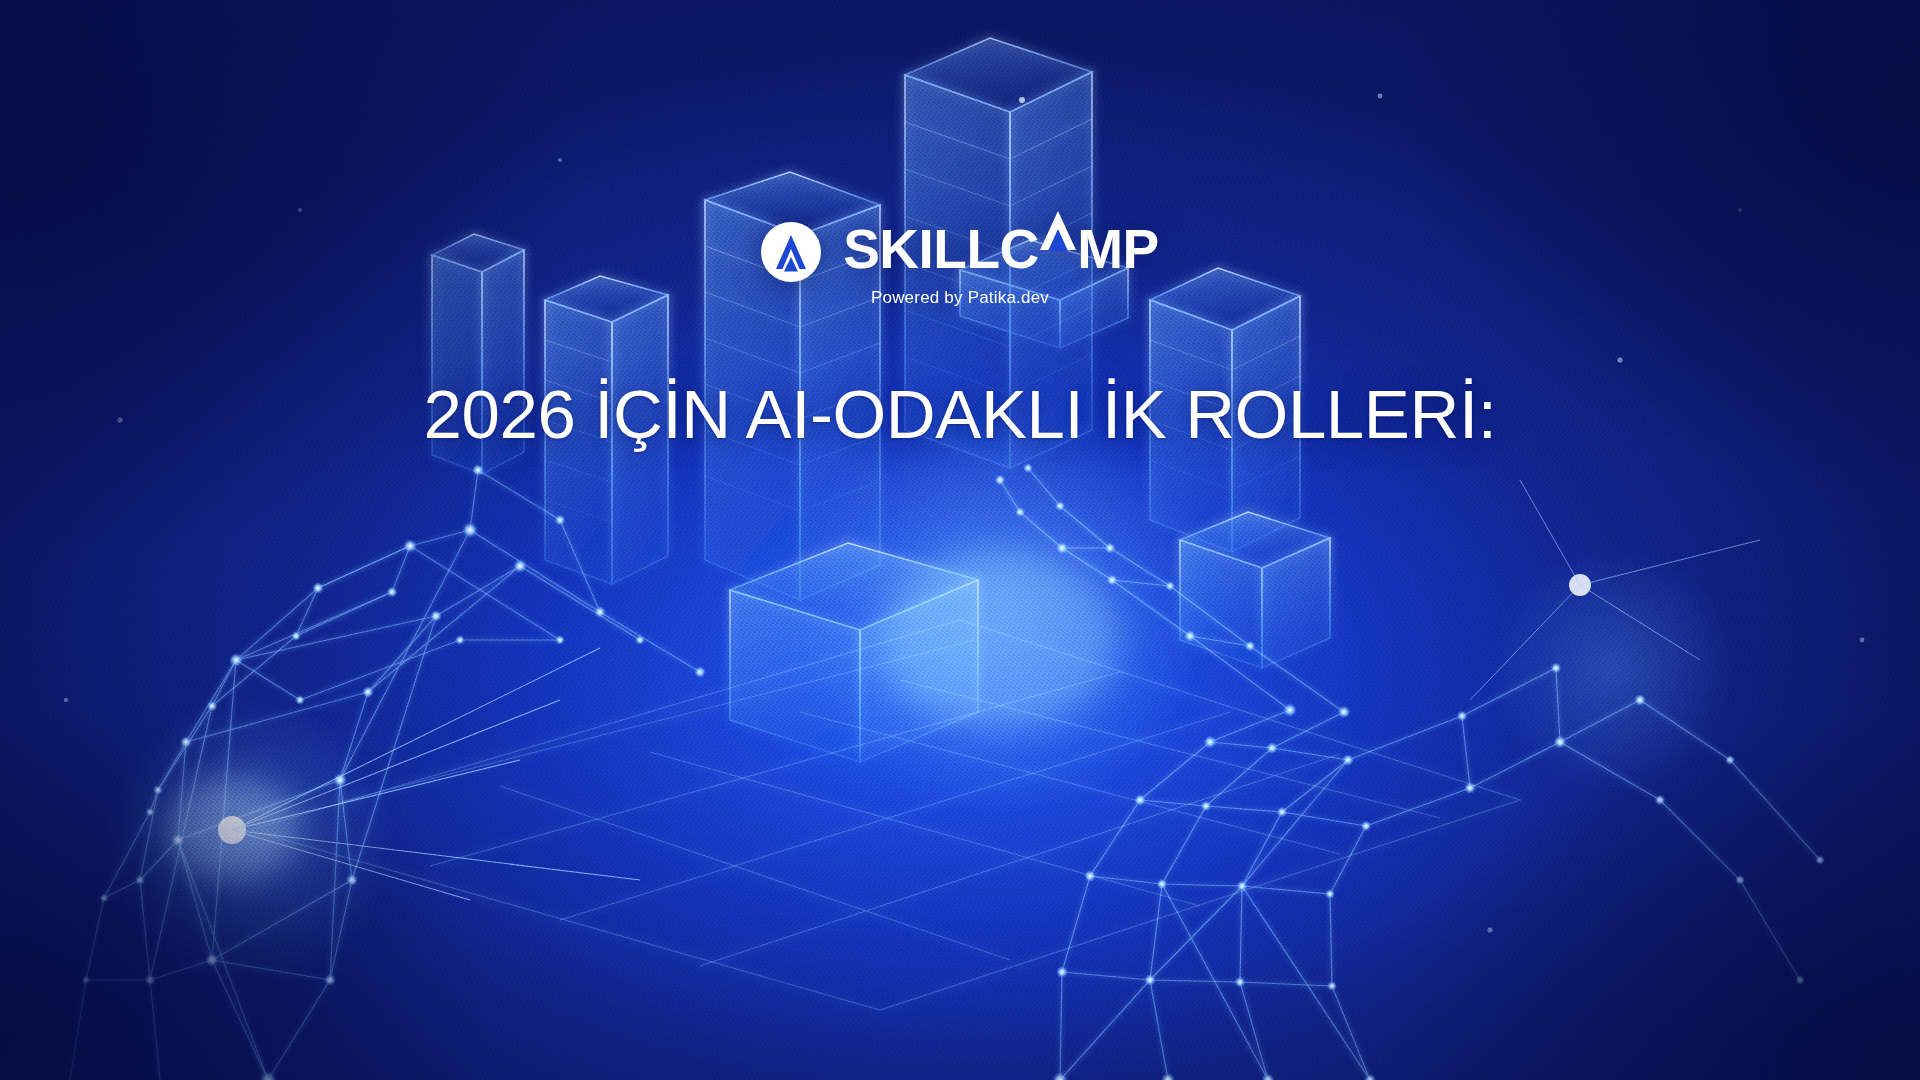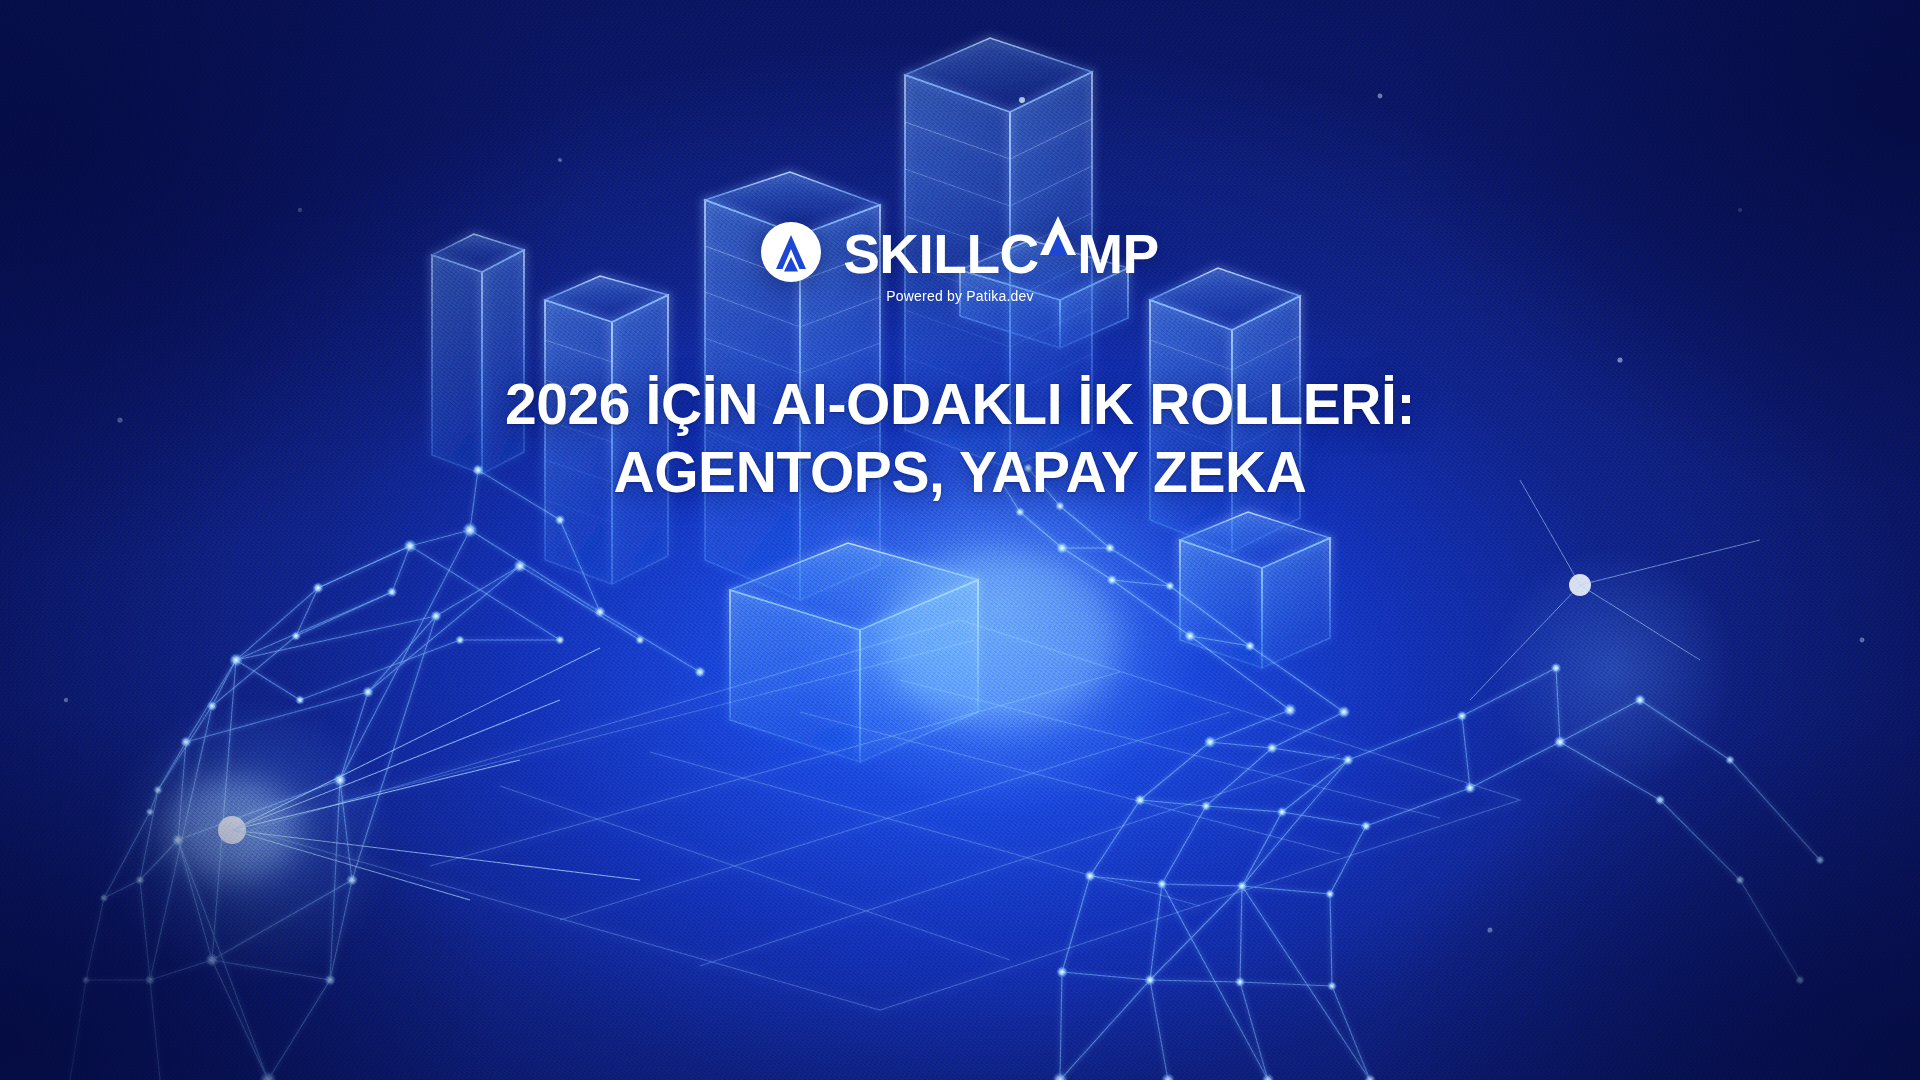--- a/index.html
+++ b/index.html
@@ -62,21 +62,21 @@
     position:absolute;inset:0;
     display:flex;flex-direction:column;
     align-items:center;
   }
 
   .logo-block{
     margin-top:222px;
     display:flex;flex-direction:column;align-items:center;
     filter:drop-shadow(0 2px 14px rgba(4,16,80,.55));
   }
-  .logo-row{display:flex;align-items:flex-end;gap:22px;}
+  .logo-row{display:flex;align-items:flex-start;gap:22px;}
   .logo-mark{width:60px;height:60px;flex:0 0 auto;display:block;}
   .logo-word{
     color:#ffffff;
     font-size:55px;
     font-weight:700;
     letter-spacing:-0.5px;
     line-height:1;
     white-space:nowrap;
     display:flex;align-items:center;
   }
@@ -99,33 +99,33 @@
     position:absolute;left:50%;bottom:-1px;
     transform:translateX(-50%);
     width:0;height:0;
     border-left:.185em solid transparent;
     border-right:.185em solid transparent;
     border-bottom:.40em solid #1c47d4;
   }
   .logo-tagline{
     margin-top:6px;
     color:#ffffff;
-    font-size:14px;
+    font-size:17px;
     font-weight:400;
     letter-spacing:.2px;
     text-align:center;
   }
 
   .headline{
     margin-top:66px;
     width:1560px;
     text-align:center;
     color:#ffffff;
-    font-size:57px;
-    font-weight:700;
+    font-size:69px;
+    font-weight:400;
     line-height:1.20;
     letter-spacing:-0.4px;
     text-transform:uppercase;
     text-shadow:0 3px 26px rgba(6,18,92,.60), 0 1px 3px rgba(6,18,92,.45);
   }
   .headline .hl{display:block;white-space:nowrap;}
 </style>
 </head>
 <body>
 
@@ -390,17 +390,16 @@
           <span>SKILLC</span>
             <span class="camp-a"></span>
             <span>MP</span>
         </div>
       </div>
       <div class="logo-tagline">Powered by Patika.dev</div>
     </div>
 
     <h1 class="headline">
       <span class="hl">2026 İÇİN AI-ODAKLI İK ROLLERİ:</span>
-      <span class="hl">AGENTOPS, YAPAY ZEKA</span>
     </h1>
 
   </div>
 </div>
 
 </body></html>

